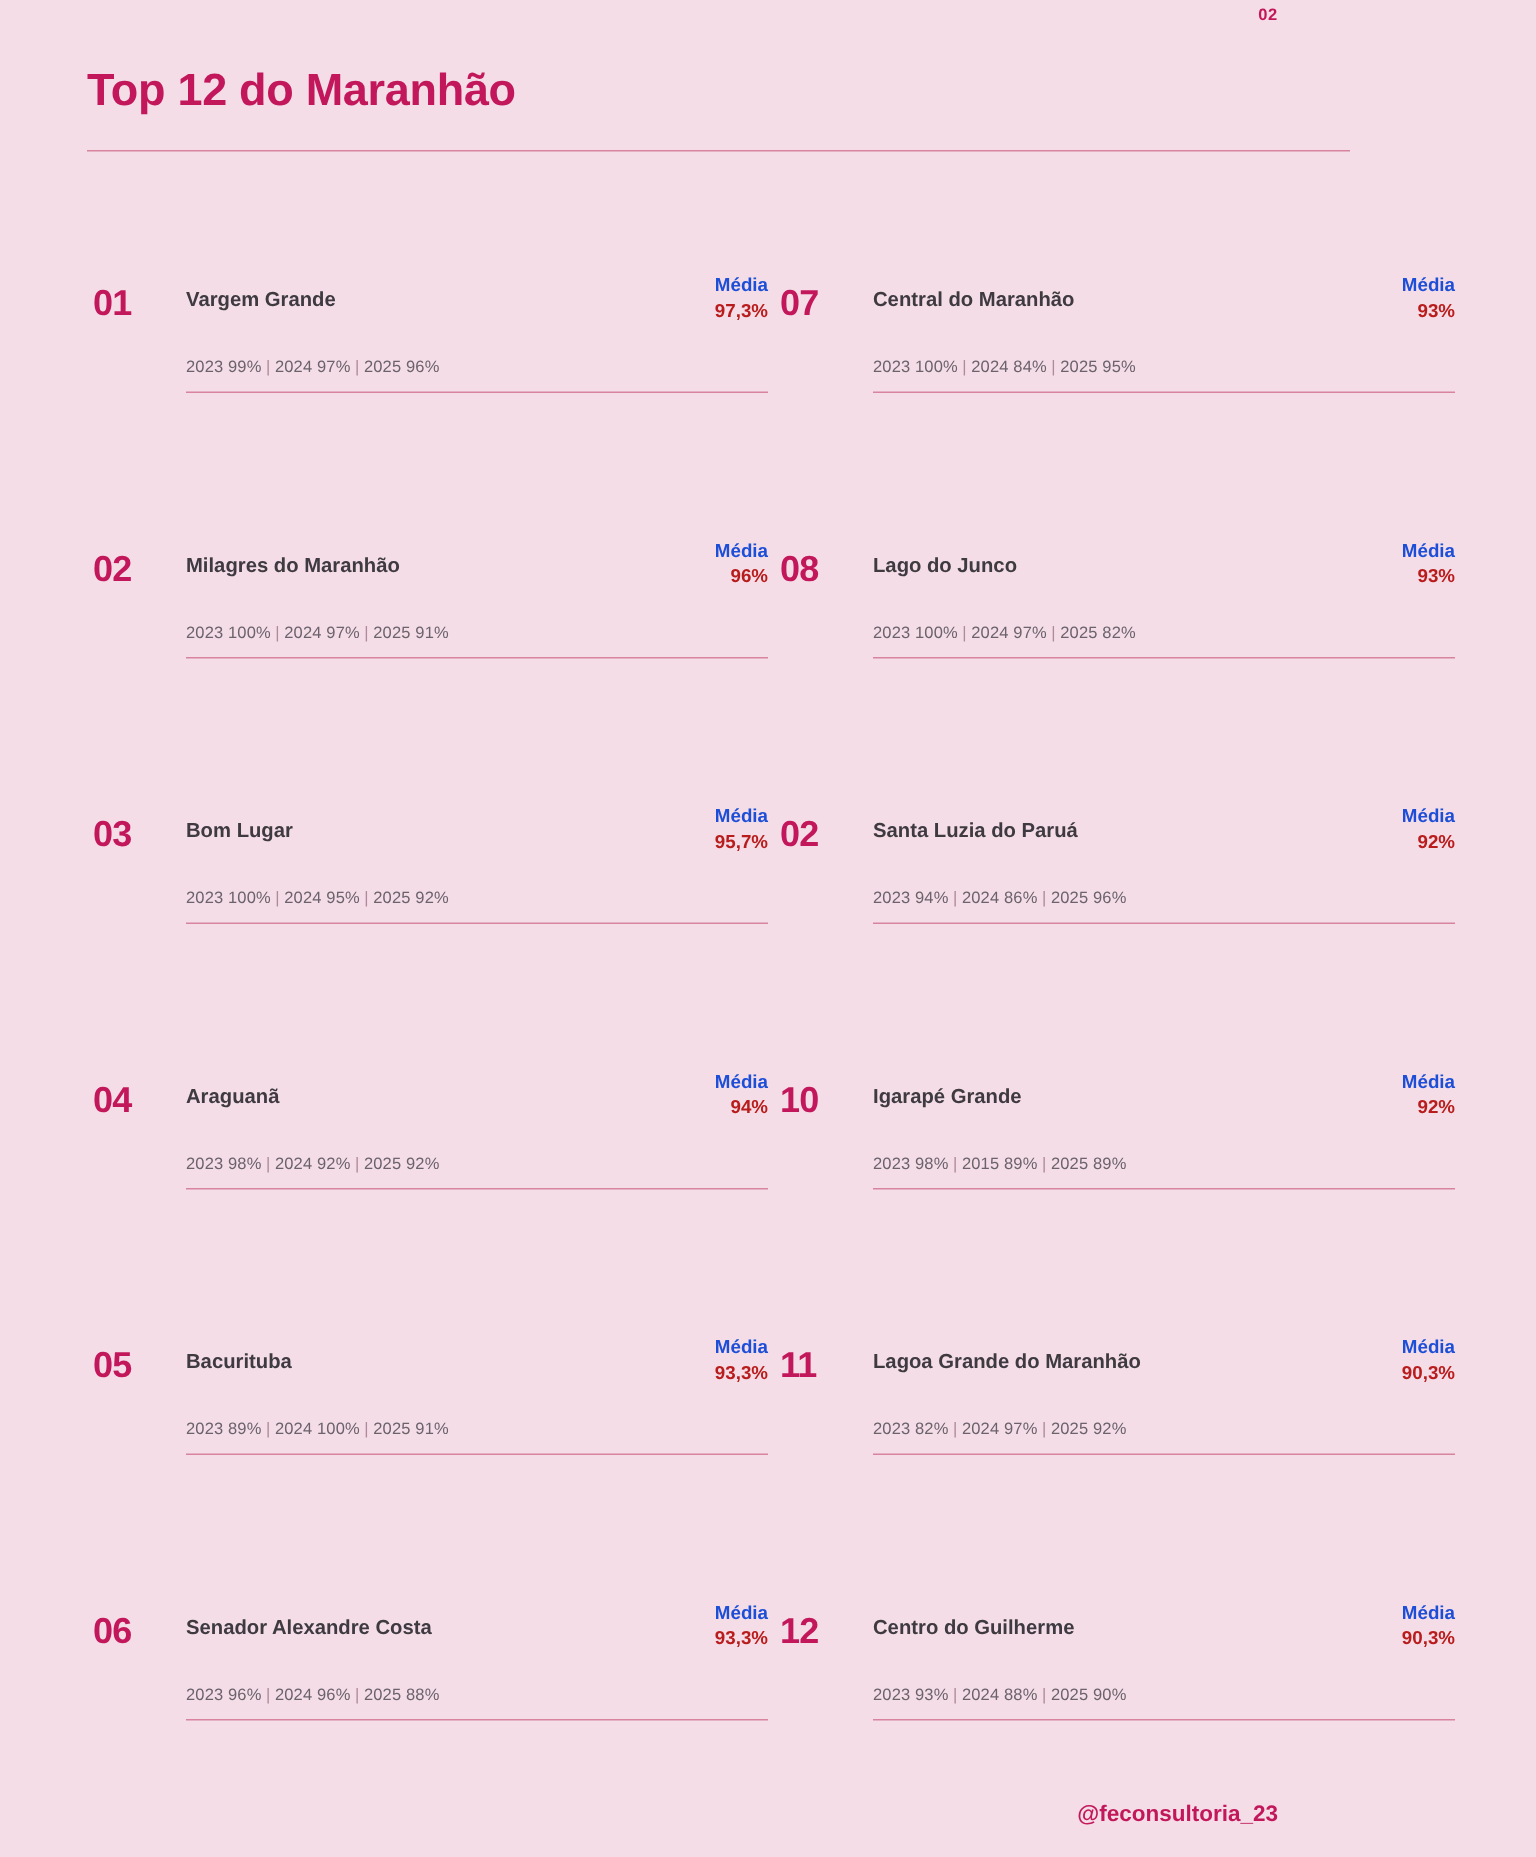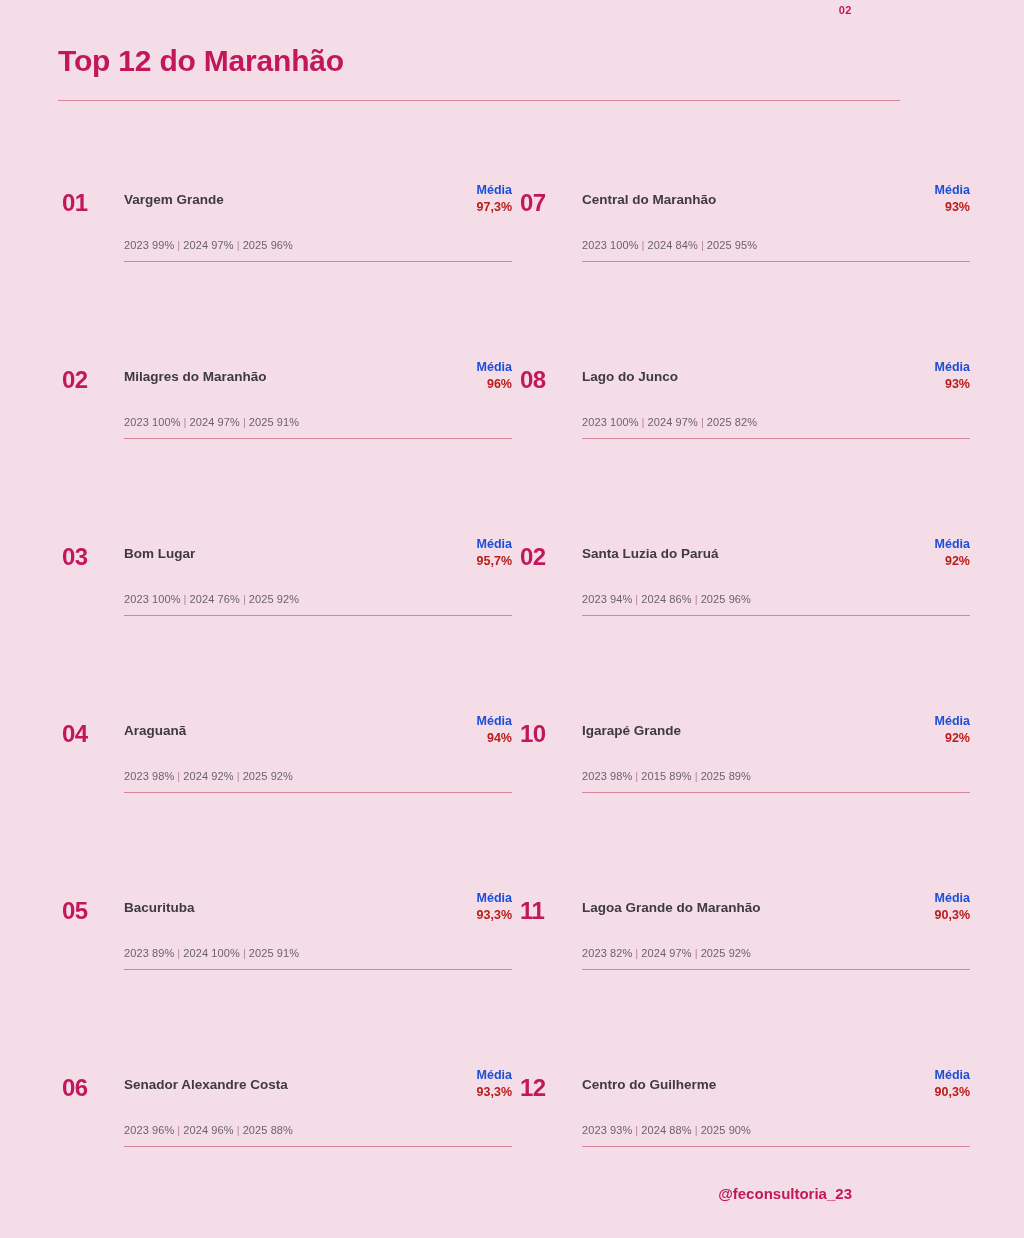--- a/index.html
+++ b/index.html
@@ -125,21 +125,21 @@
     padding: 0 3px;
   }
   .entry-rule {
     margin-top: 10px;
     height: 1px;
     background: #d8849f;
     width: 100%;
   }
   .footer-handle {
     position: absolute;
-    bottom: 36px;
+    bottom: 20px;
     right: 72px;
     font-size: 15px;
     font-weight: bold;
     color: #c2185b;
   }
 </style>
 </head>
 <body>
 
 <div class="page">
@@ -211,21 +211,21 @@
       <div class="entry">
         <div class="rank">03</div>
         <div class="entry-body">
           <div class="entry-top">
             <div class="city">Bom Lugar</div>
             <div class="media-box">
               <span class="media-label">Média</span>
               <span class="media-value">95,7%</span>
             </div>
           </div>
-          <div class="years"><span>2023 100%</span><span class="sep">|</span><span>2024 76%</span><span class="sep">|</span><span>2025 92%</span></div>
+          <div class="years"><span>2023 100%</span><span class="sep">|</span><span>2024 95%</span><span class="sep">|</span><span>2025 92%</span></div>
           <div class="entry-rule"></div>
         </div>
       </div>
       <div class="entry">
         <div class="rank">02</div>
         <div class="entry-body">
           <div class="entry-top">
             <div class="city">Santa Luzia do Paruá</div>
             <div class="media-box">
               <span class="media-label">Média</span>

